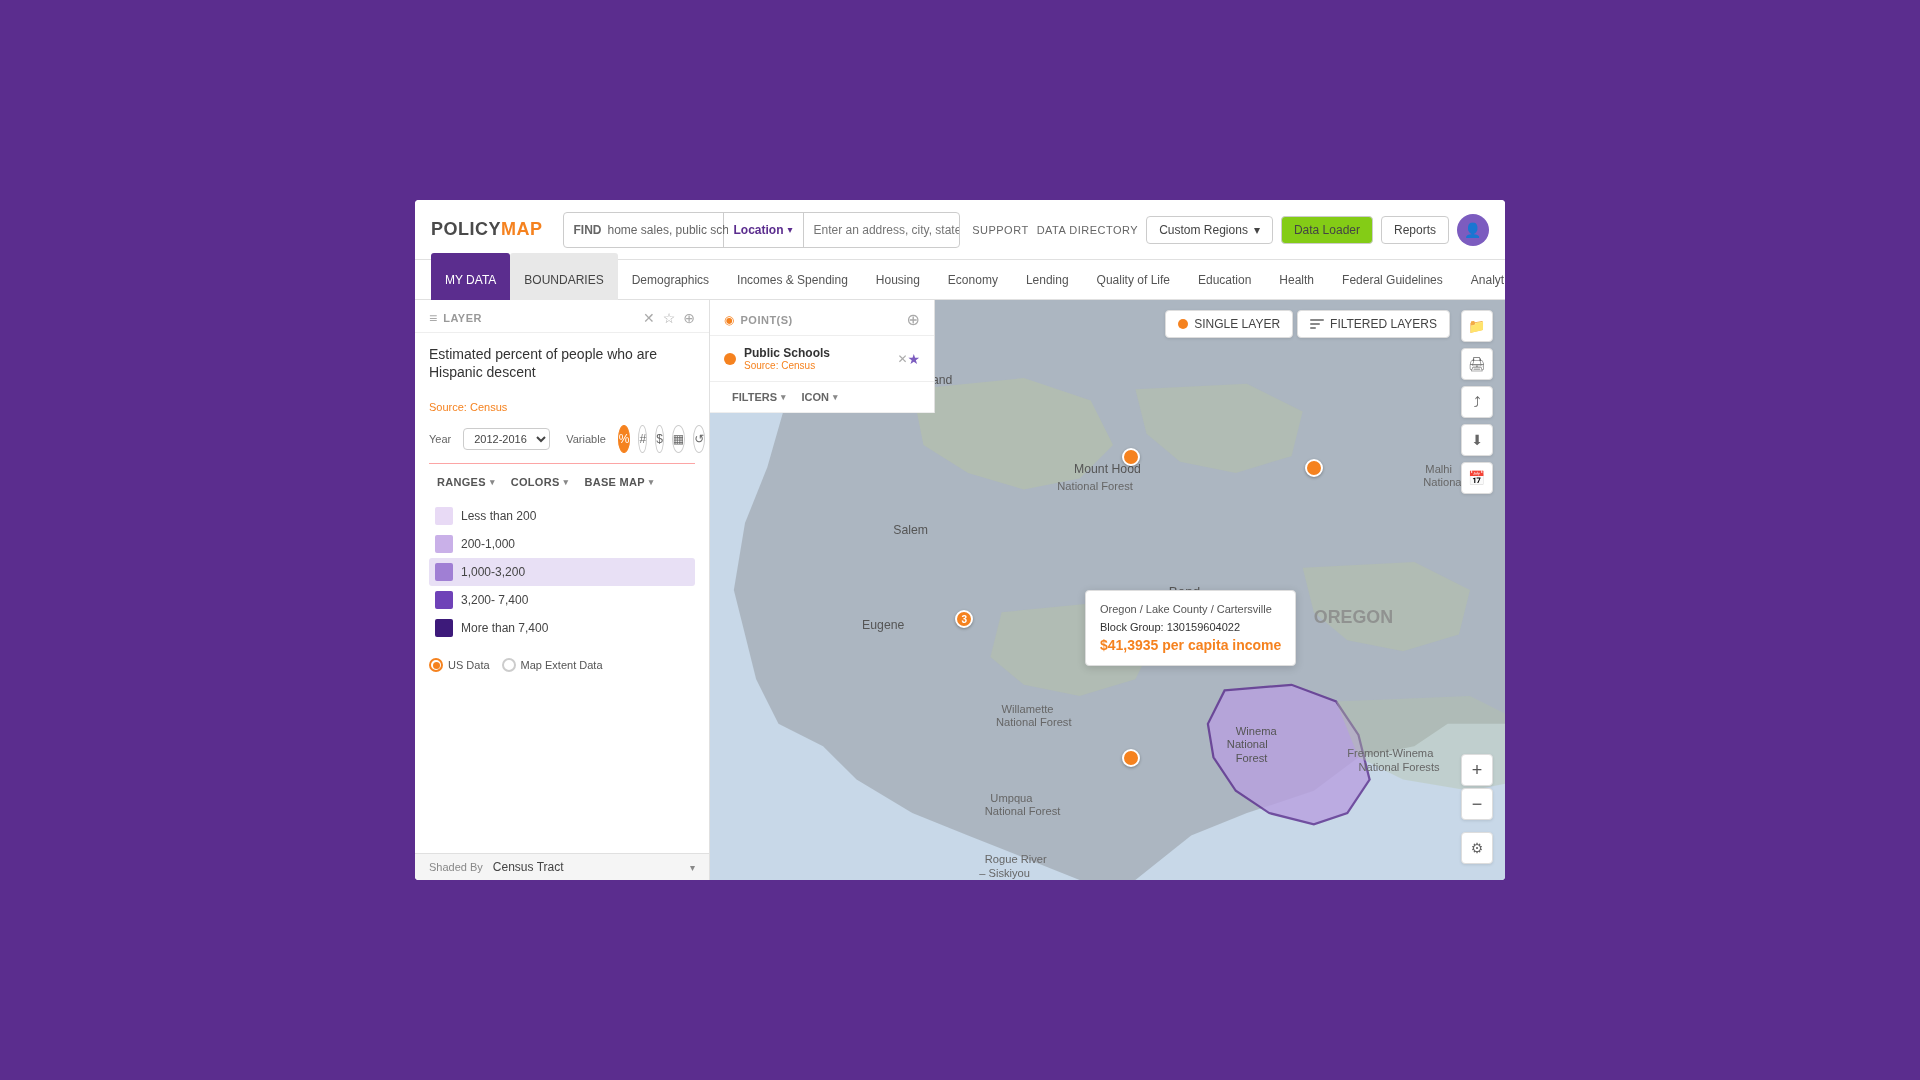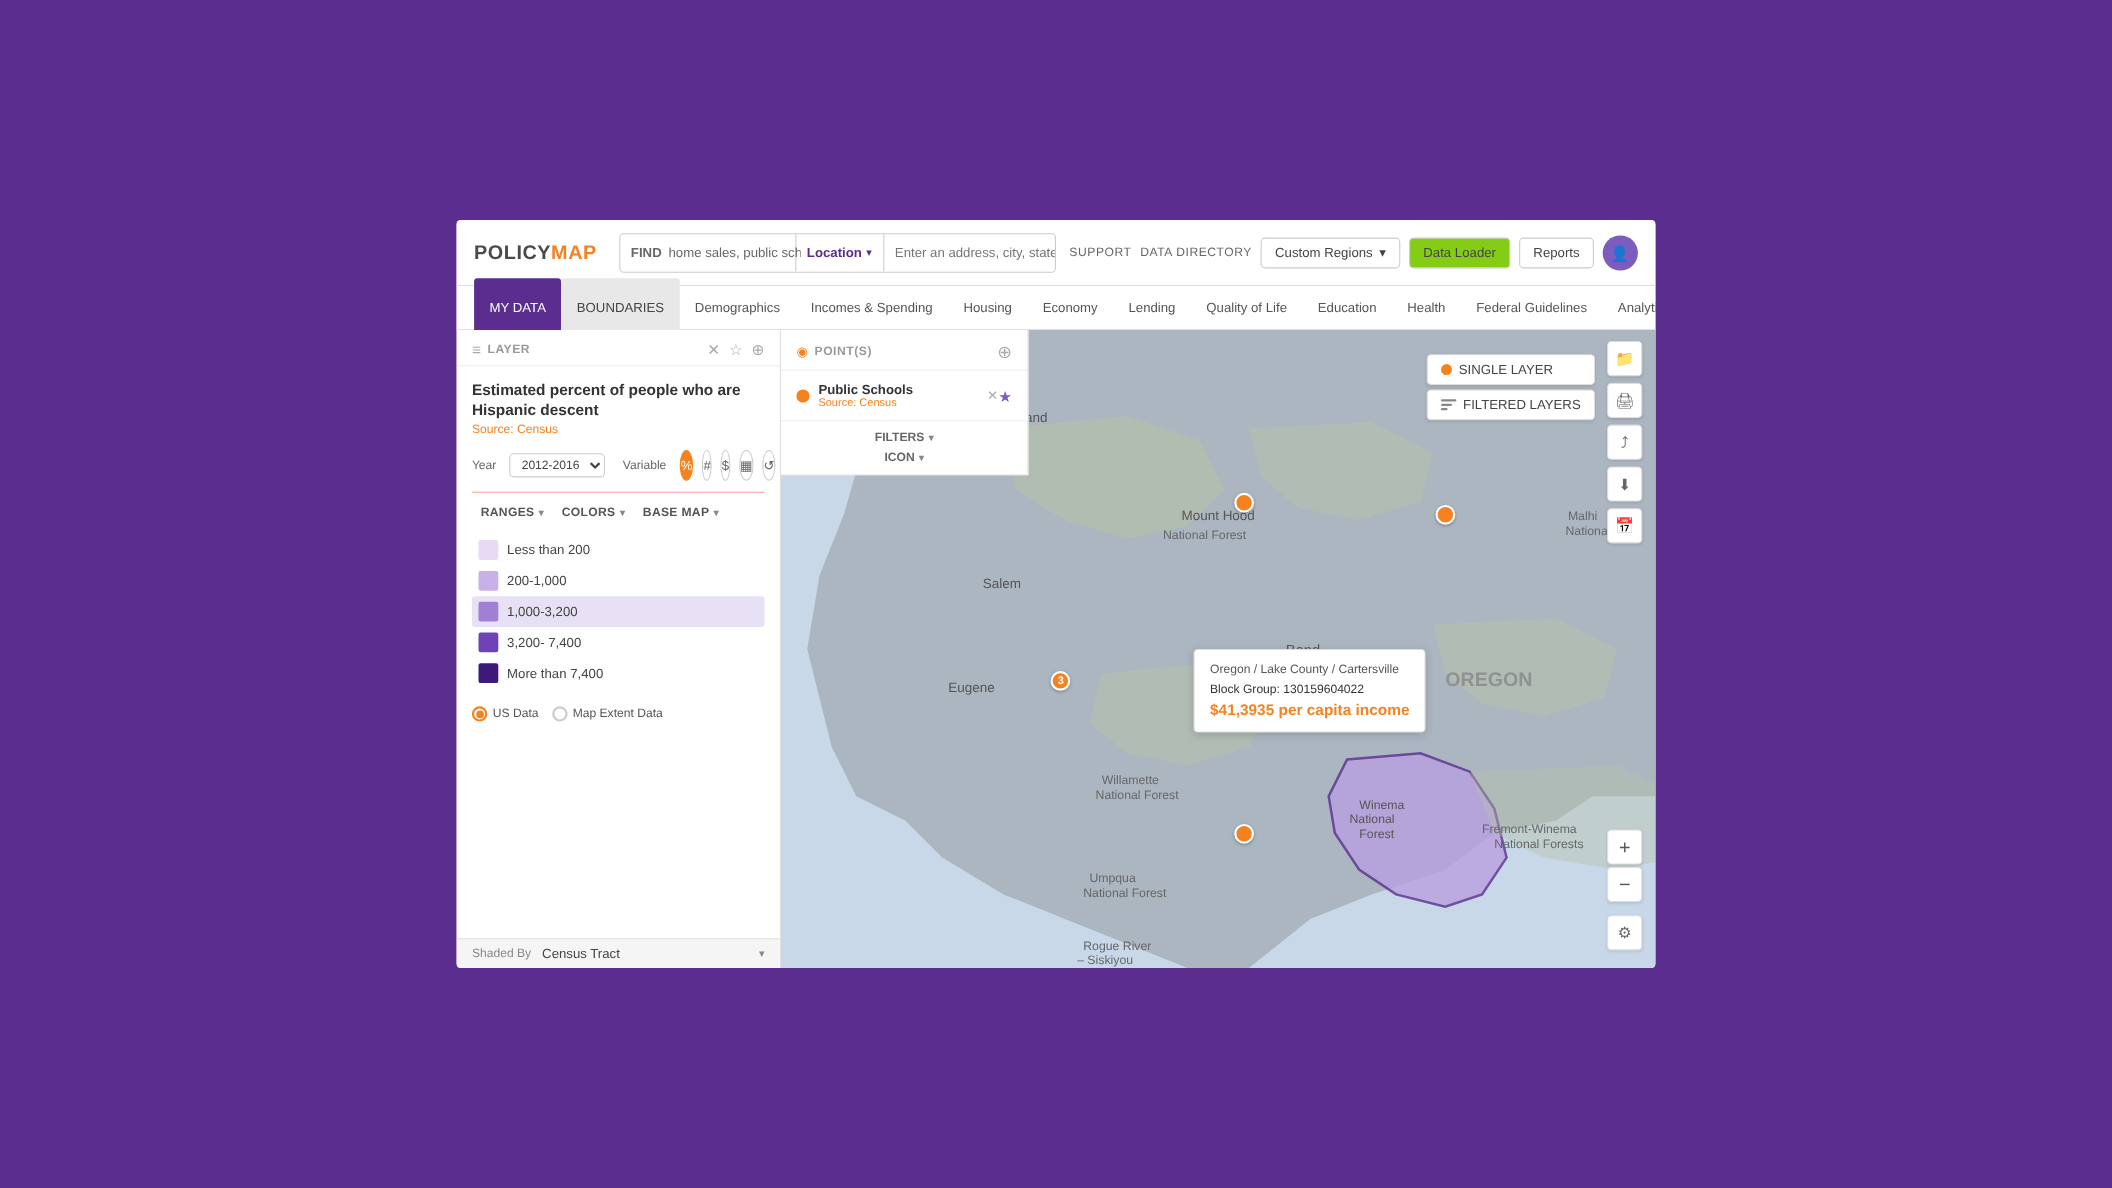--- a/index.html
+++ b/index.html
@@ -237,24 +237,24 @@
       font-size: 14px;
       background: none;
       border: none;
       padding: 0;
     }
     #layer-content {
       padding: 12px 14px;
     }
     #layer-name {
       font-size: 14px;
-      font-weight: 700;
+      font-weight: 400;
       color: #333;
       line-height: 1.3;
-      margin-bottom: 4px;
+      margin-bottom: 20px;
     }
     #layer-source {
       font-size: 11px;
       color: #f5821f;
       margin-bottom: 12px;
       cursor: pointer;
     }
     #controls-row {
       display: flex;
       align-items: center;
@@ -473,21 +473,20 @@
       font-size: 14px;
       cursor: pointer;
       margin-left: 4px;
     }
     #filters-icon-row {
       display: flex;
       align-items: center;
       padding: 6px 14px;
       gap: 0;
       border-bottom: 1px solid #eee;
-      flex-direction: column;
     }
     .filter-item {
       display: flex;
       align-items: center;
       gap: 4px;
       font-size: 11px;
       color: #666;
       cursor: pointer;
       padding: 3px 8px;
       text-transform: uppercase;
@@ -585,23 +584,22 @@
     #settings-btn-map {
       position: absolute;
       right: 12px;
       bottom: 16px;
       z-index: 20;
     }
     
     #layer-toggles {
       position: absolute;
       right: 55px;
-      top: 22px;
-      display: flex;
-      flex-direction: column;
+      top: 10px;
+      display: flex;
       gap: 4px;
       z-index: 20;
     }
     #single-layer-btn {
       background: white;
       border: 1px solid #ddd;
       border-radius: 4px;
       padding: 6px 12px;
       font-size: 12px;
       color: #444;

